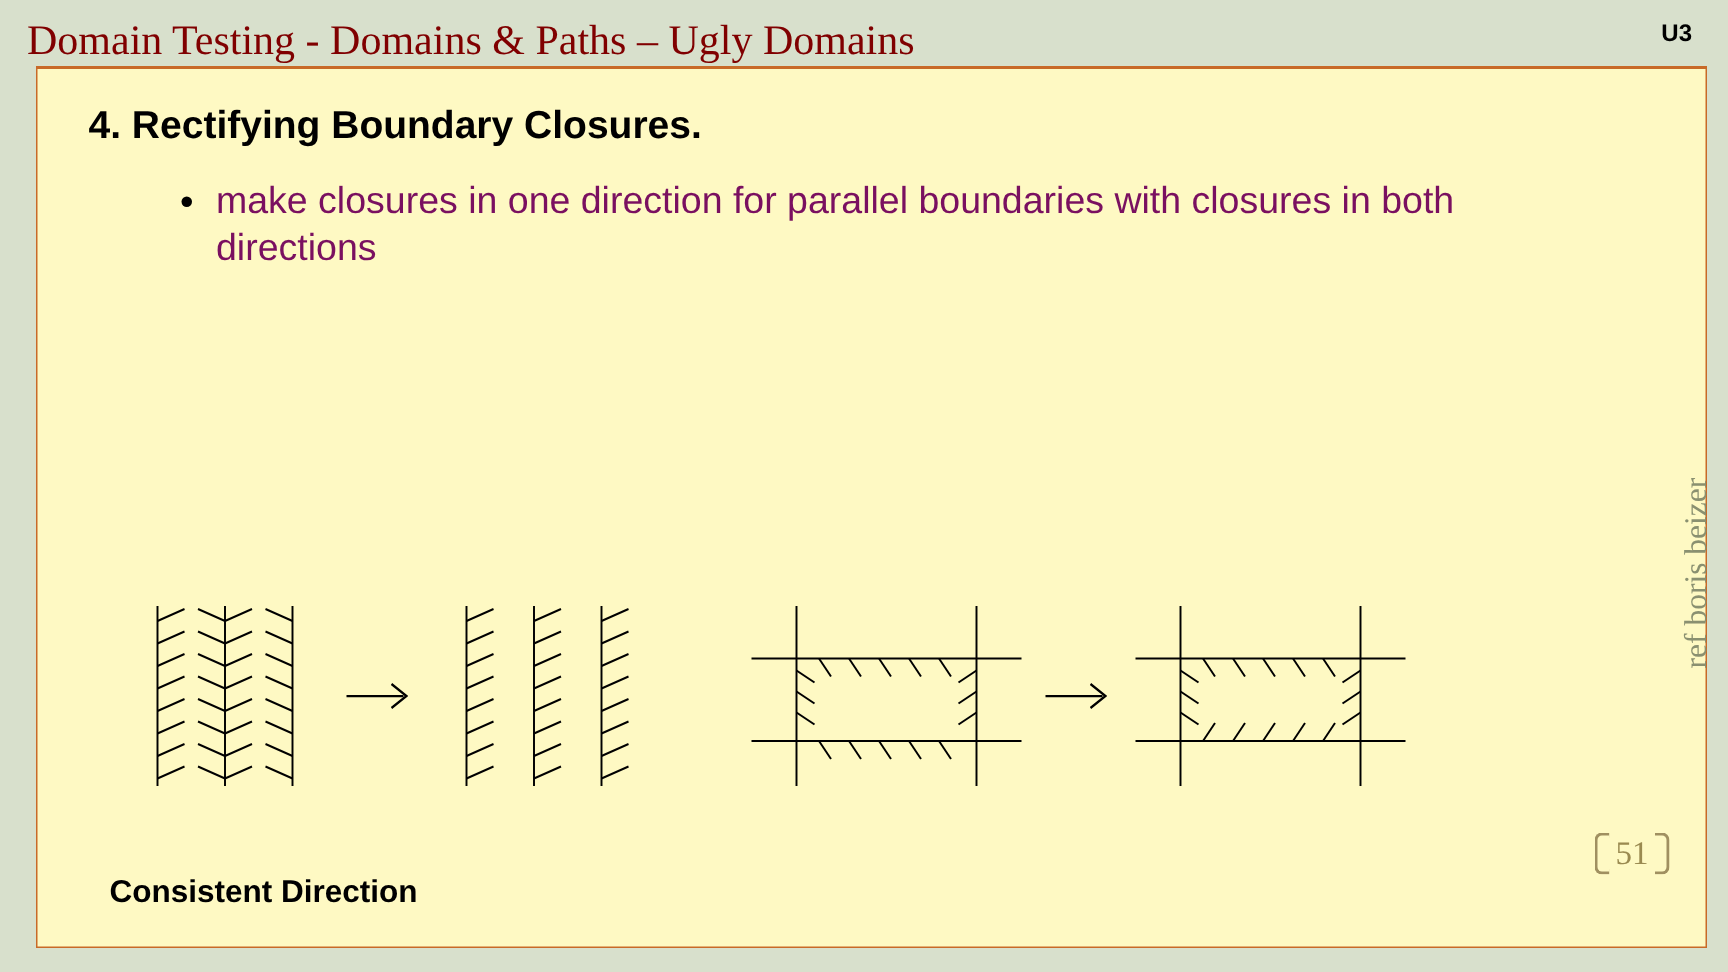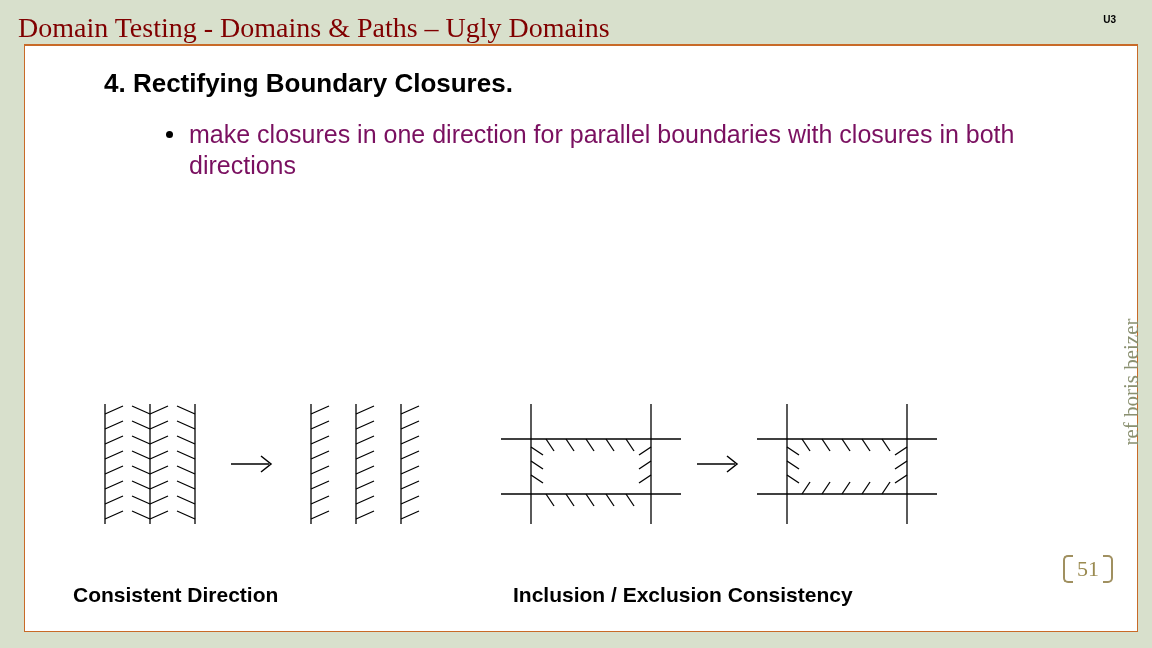--- a/index.html
+++ b/index.html
@@ -18,35 +18,34 @@
       align-items: flex-start;
       gap: 16px;
     }
     .title {
       color: #800000;
       font-family: "Times New Roman", serif;
       font-size: 28px;
     }
     .unit-tag {
       color: #000;
-      font-size: 10px;
+      font-size: 16px;
       font-weight: bold;
-      margin-right: 18px;
+      margin-right: 6px;
       margin-top: 2px;
     }
     .content-box {
       position: absolute;
       left: 24px;
       right: 14px;
       top: 44px;
       bottom: 16px;
-      background: #ffffff;
+      background: #fef9c3;
       border: 1px solid #c86a28;
       border-top: 2px solid #c86a28;
-      padding-left: 45px;
     }
     .section-heading {
       font-size: 26px;
       font-weight: bold;
       color: #000;
       padding: 22px 34px 14px 34px;
     }
     .bullets {
       padding: 6px 72px 0 96px;
     }
@@ -312,21 +311,20 @@
             <line x1="95" y1="95" x2="103" y2="83"></line>
             <line x1="115" y1="95" x2="123" y2="83"></line>
             <line x1="135" y1="95" x2="143" y2="83"></line>
         </g>
       </g>
     </svg>
   </div>
 
   <div class="captions">
     <div class="cap1">Consistent Direction</div>
-    <div class="cap2">Inclusion / Exclusion Consistency</div>
   </div>
 
   <div class="side-ref">ref boris beizer</div>
 
   <div class="page-num">
     <span class="bracket-left"></span><span class="page-num-val">51</span><span class="bracket-right"></span>
   </div>
 </div>
 
 </body></html>

